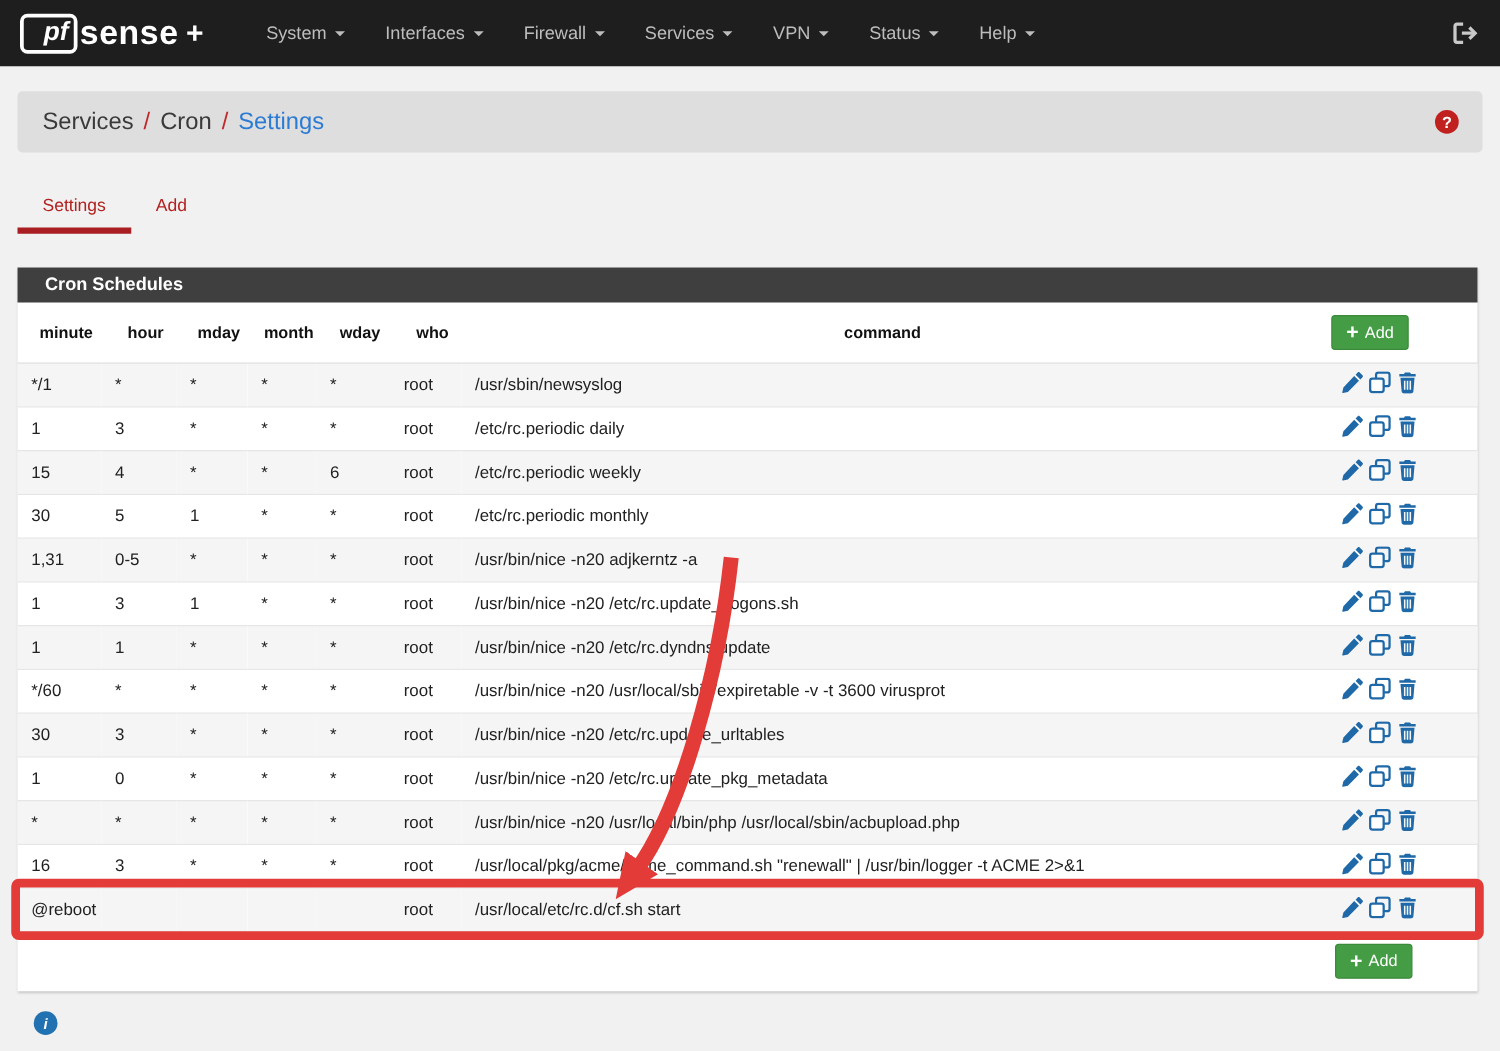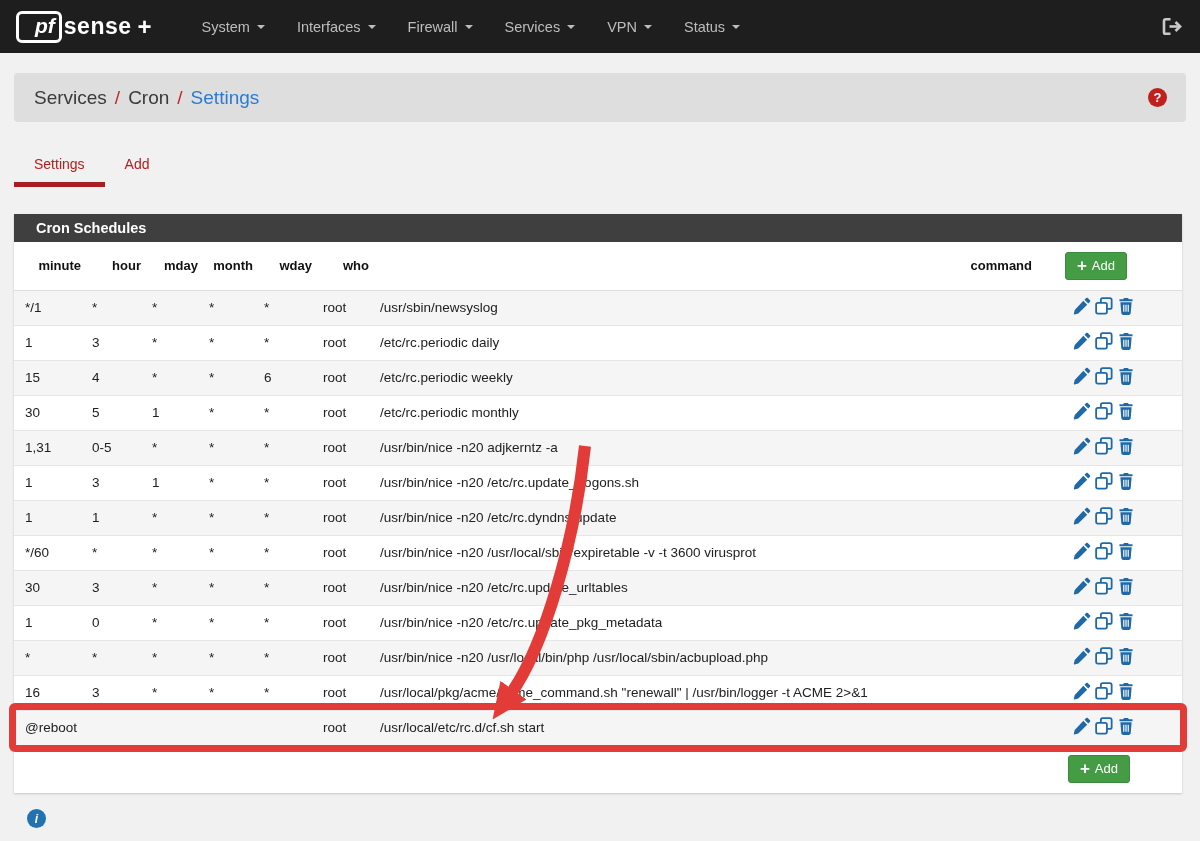--- a/index.html
+++ b/index.html
@@ -4,21 +4,21 @@
 <style>
   * { margin:0; padding:0; box-sizing:border-box; }
   html,body { width:1200px; height:841px; background:#f1f1f1; overflow:hidden;
     font-family:"Liberation Sans", sans-serif; }
 
   
   .navbar { height:53px; background:#1e1e1e; display:flex; align-items:center; padding:0 16px; }
   .brand { display:flex; align-items:center; color:#fff; margin-right:34px; cursor:pointer; }
   .brand .pf { font-style:italic; font-weight:bold; font-size:21px; border:3px solid #fff;
     border-radius:6px; padding:0 4px 2px 16px; margin-right:2px; }
-  .brand .sense { font-weight:bold; font-size:23px; letter-spacing:.5px; }
+  .brand .sense { font-weight:bold; font-size:27px; letter-spacing:.5px; }
   .brand .plus { font-weight:bold; font-size:24px; margin-left:6px; }
   .nav-items { display:flex; list-style:none; }
   .nav-items li { color:#bdbdbd; font-size:14.5px; padding:0 16px; height:53px;
     display:flex; align-items:center; cursor:pointer;justify-content:flex-end; }
   .caret { display:inline-block; width:0; height:0; border-left:4px solid transparent;
     border-right:4px solid transparent; border-top:4px solid #bdbdbd; margin-left:7px; }
   .navbar-right { margin-left:auto; display:flex; align-items:center; cursor:pointer; }
 
   
   .crumbbar { position:relative; margin:20px 14px 0; height:49px; background:#dedede;
@@ -37,21 +37,21 @@
 
   
   .panel { position:relative; margin:27px 14px 0; width:1168px; background:#fff;
     box-shadow:0 1px 2px rgba(0,0,0,.18); }
   .panel-heading { height:28px; line-height:28px; background:#3f3f3f; color:#fff;
     font-size:14.5px; font-weight:bold; padding-left:22px; }
   table.cron { width:100%; border-collapse:collapse; table-layout:fixed; }
   col.c-min{width:67px} col.c-hour{width:60px} col.c-mday{width:57px} col.c-month{width:55px}
   col.c-wday{width:59px} col.c-who{width:57px} col.c-cmd{width:auto} col.c-act{width:150px}
   thead tr { height:48px; }
-  thead th { text-align:right; font-size:13px; font-weight:bold; color:#111;
+  thead th { text-align:center; font-size:13px; font-weight:bold; color:#111;
     padding:0 0 0 11px; vertical-align:middle; border-bottom:1px solid #ddd; }
   thead th.act { text-align:right; padding-right:55px; }
   tbody tr { height:35px; }
   tbody tr:nth-child(odd) td { background:#f5f5f5; }
   tbody td { font-size:13.5px; color:#212121; padding:0 0 0 11px; vertical-align:middle;
     border-bottom:1px solid #e6e6e6; white-space:nowrap; overflow:hidden; }
   td.act { text-align:right; padding-right:47px; }
   .row-icons { display:inline-flex; gap:4px; align-items:center; }
   .icon-btn { width:18px; height:18px; display:inline-flex; cursor:pointer; }
   tfoot tr { height:48px; }
@@ -97,20 +97,24 @@
     <li>
         <span>Services</span>
         <span class="caret"></span>
       </li>
     <li>
         <span>VPN</span>
         <span class="caret"></span>
       </li>
     <li>
         <span>Status</span>
+        <span class="caret"></span>
+      </li>
+    <li>
+        <span>Help</span>
         <span class="caret"></span>
       </li>
   </ul>
   <div class="navbar-right">
     <svg width="23" height="21" viewBox="0 0 23 21">
       <path d="M9.5 3.2 H4.6 a1.6 1.6 0 0 0 -1.6 1.6 v11.4 a1.6 1.6 0 0 0 1.6 1.6 H9.5" fill="none" stroke="#c9c9c9" stroke-width="2.6"></path>
       <path d="M8.5 10.5 h9.5" fill="none" stroke="#c9c9c9" stroke-width="2.6"></path>
       <path d="M14.5 6 l4.6 4.5 -4.6 4.5" fill="none" stroke="#c9c9c9" stroke-width="2.6" stroke-linejoin="miter"></path>
     </svg>
   </div>

